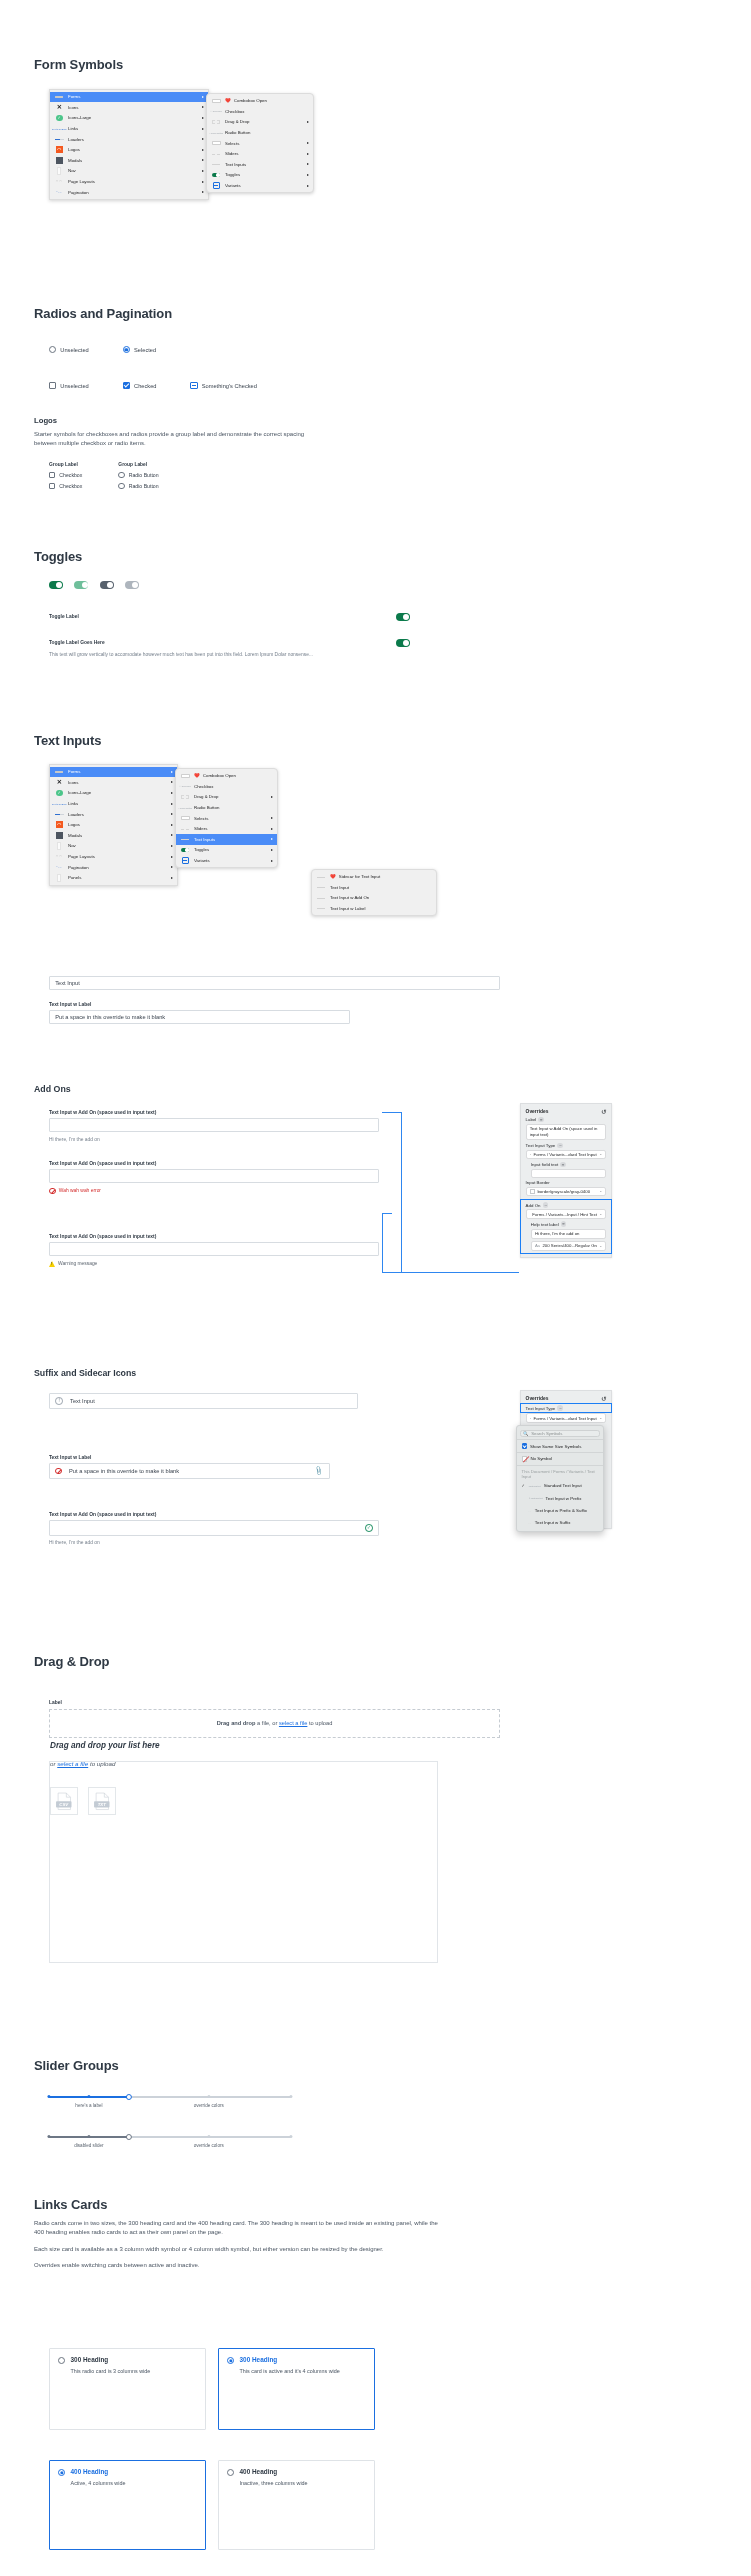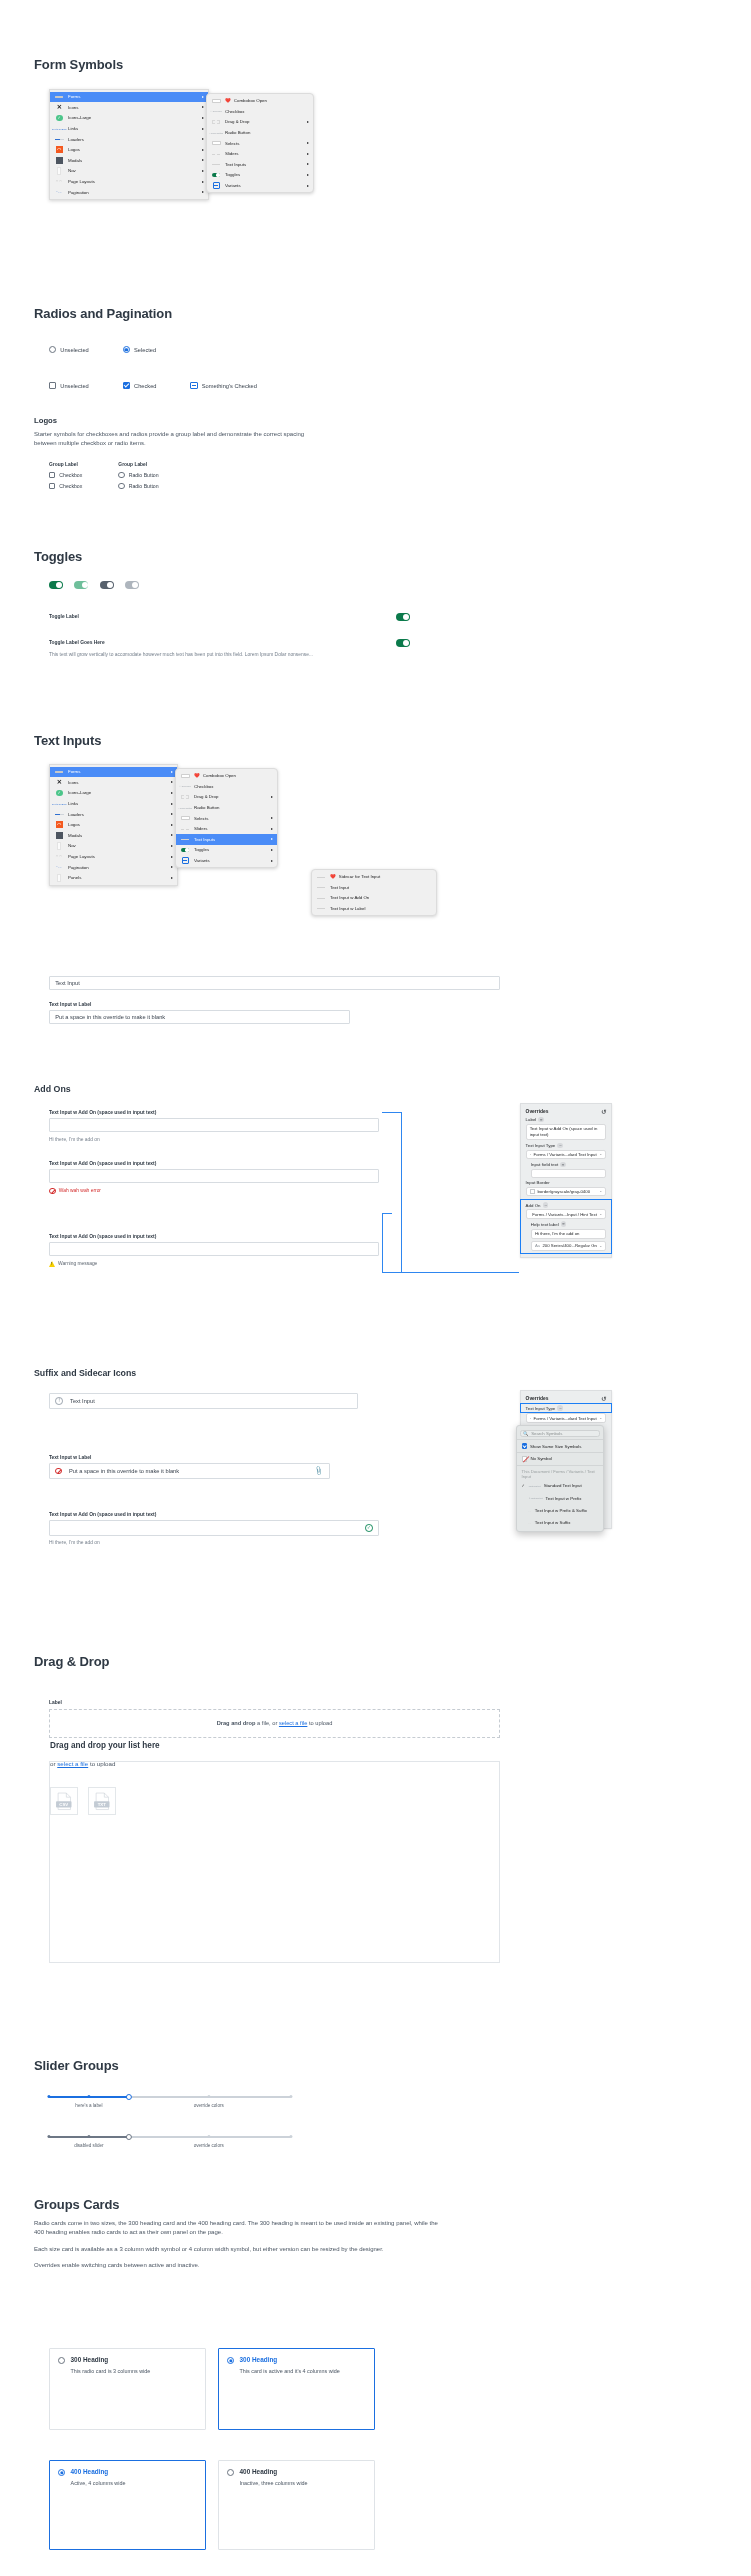--- a/index.html
+++ b/index.html
@@ -877,21 +877,21 @@
 
   <div style="position:absolute;left:49px;top:1700px;width:451px;">
     <div class="label-bold">Label</div>
     <div class="dz" style="margin-top:3.6px;width:451px;height:29px;">
       <span style="font-size:5.7px;color:#4a5562;">
         <b>Drag and drop</b><span> a file, or </span><span class="link">select a file</span><span> to upload</span>
       </span>
     </div>
   </div>
 
-  <div class="dz-solid" style="position:absolute;left:49px;top:1761px;width:451px;height:202px;flex-direction:column;justify-content:center;">
+  <div class="dz-solid" style="position:absolute;left:49px;top:1761px;width:389px;height:202px;flex-direction:column;justify-content:center;font-style:italic;">
     <div style="font-size:8.2px;font-weight:bold;color:#2f3944;margin-top:-20.6px;">Drag and drop your list here</div>
     <div style="font-size:6.2px;color:#4a5562;margin-top:9.3px;">
       <span>or </span><span class="link">select a file</span><span> to upload</span>
     </div>
     <div style="display:flex;gap:10.3px;margin-top:20.6px;">
       <div class="filecard">
         <svg width="20.6" height="20.6" viewBox="0 0 40 40">
           <path d="M8 4 h16 l8 8 v24 h-24 z" fill="#fff" stroke="#ccd3da" stroke-width="1.2"></path>
           <path d="M24 4 v8 h8" fill="none" stroke="#ccd3da" stroke-width="1.2"></path>
           <rect x="4" y="20" width="30" height="12" rx="1.5" fill="#c3cbd4"></rect>
@@ -939,21 +939,21 @@
       <div class="sdot" style="left:100%;background:#ccd2d9;"></div>
       <div class="sknob" style="left:33%;border:1.1px solid #6d7785;"></div>
     </div>
     <div style="position:relative;height:8.2px;margin-top:3.1px;">
       <span class="stick-lbl" style="left:16.5%;">disabled slider</span>
       <span class="stick-lbl" style="left:66%;">override colors</span>
     </div>
   </div>
 
   <div class="sec" style="top:2197px;width:412px;">
-    <h2 class="section-title">Groups Cards</h2>
+    <h2 class="section-title">Links Cards</h2>
     <p class="body-text" style="margin-top:7.2px;width:410px;">Radio cards come in two sizes, the 300 heading card and the 400 heading card. The 300 heading is meant to be used inside an existing panel, while the 400 heading enables radio cards to act as their own panel on the page.</p>
     <p class="body-text" style="margin-top:7.2px;width:410px;">Each size card is available as a 3 column width symbol or 4 column width symbol, but either version can be resized by the designer.</p>
     <p class="body-text" style="margin-top:7.2px;width:410px;">Overrides enable switching cards between active and inactive.</p>
   </div>
 
   <div class="rcard" style="position:absolute;left:49px;top:2348px;width:157px;height:82px;">
     <div class="hd">
       <span class="radio" style="margin-top:1px;"></span>
       <span class="ttl">300 Heading</span>
     </div>

